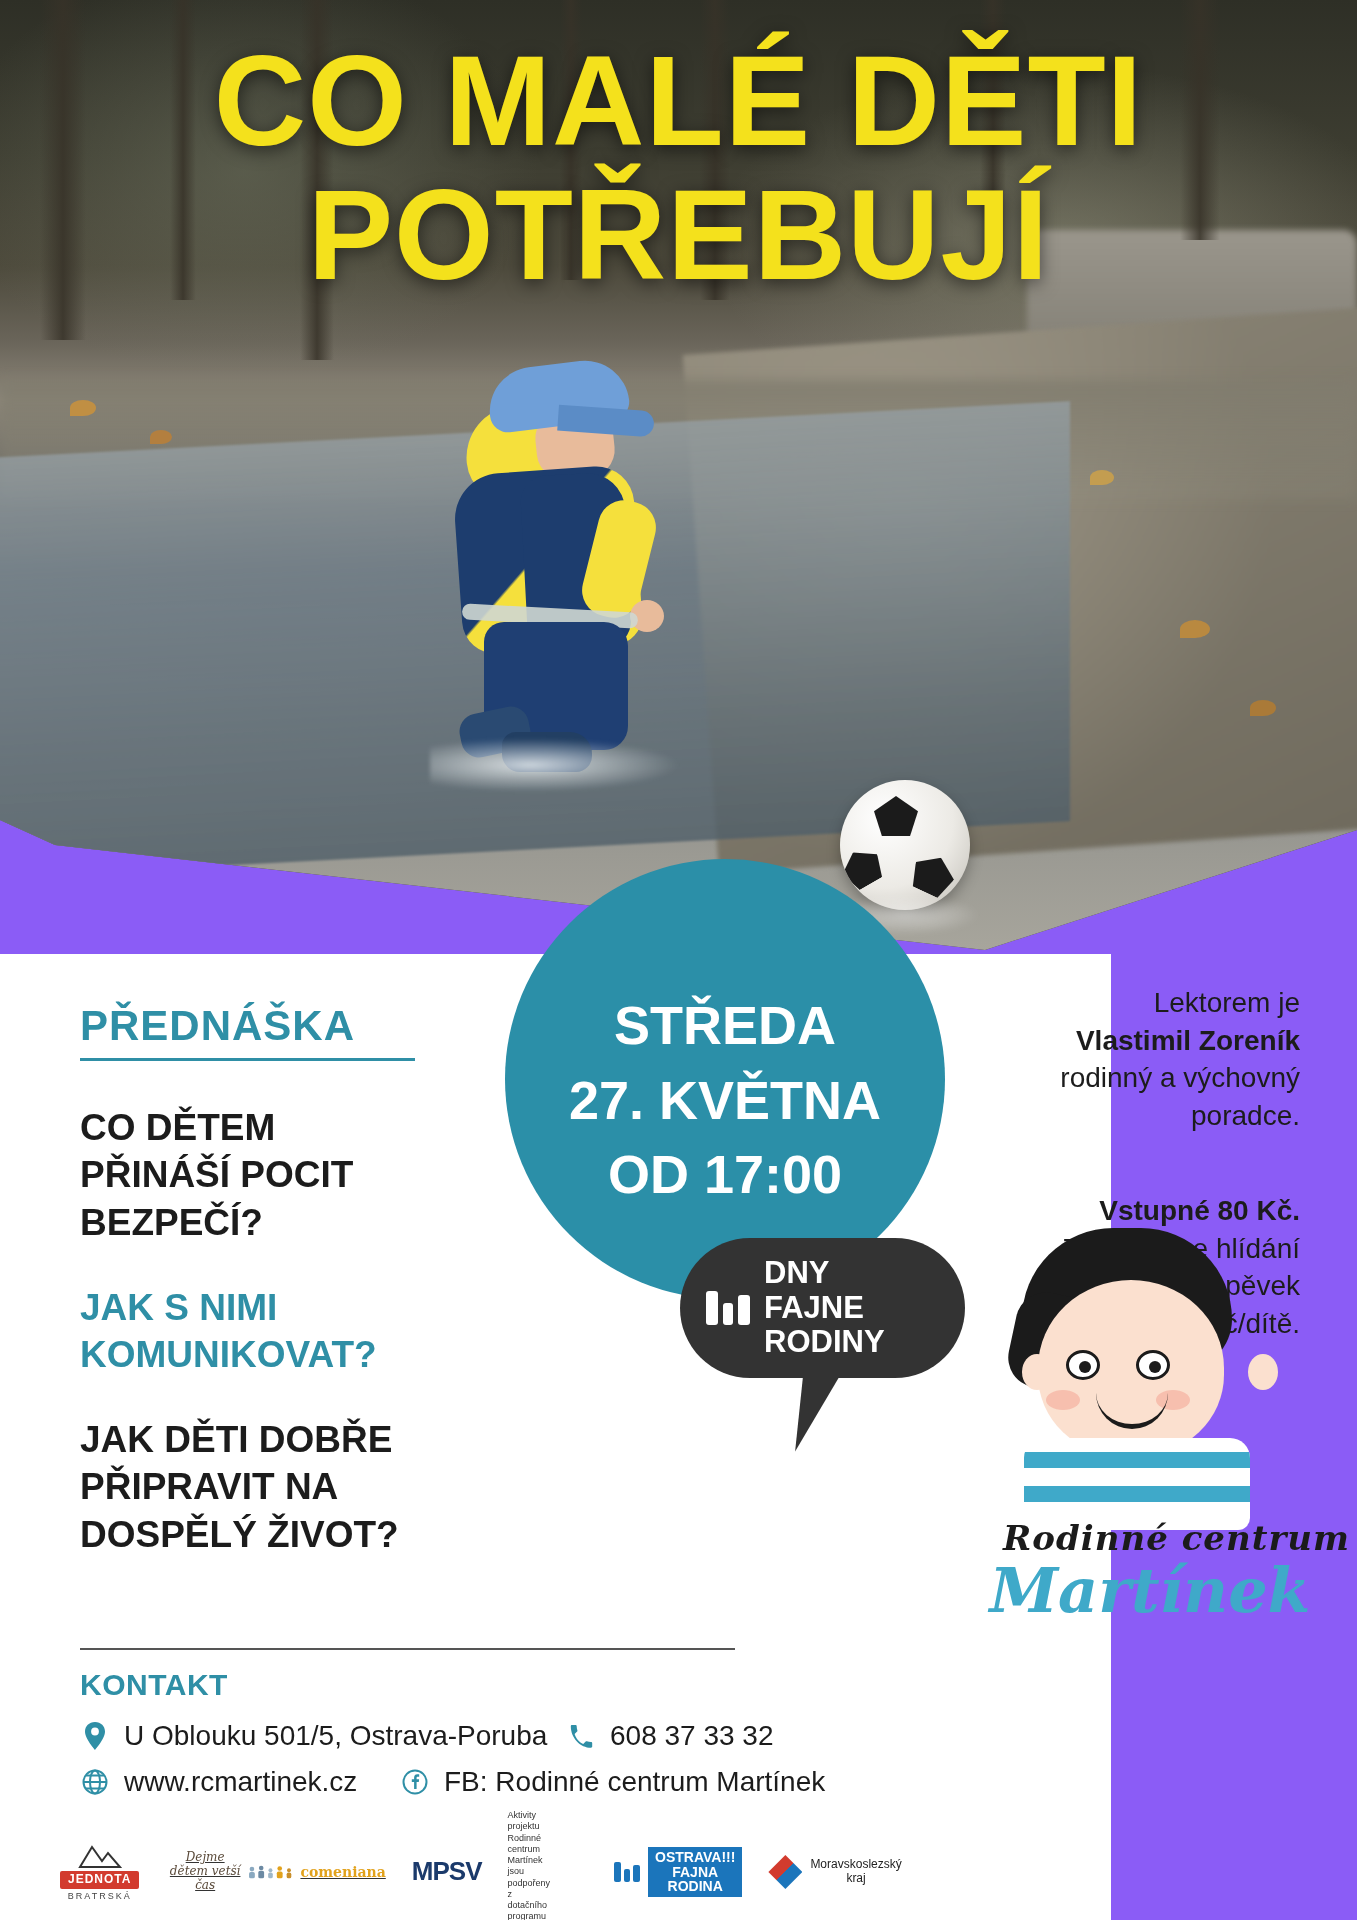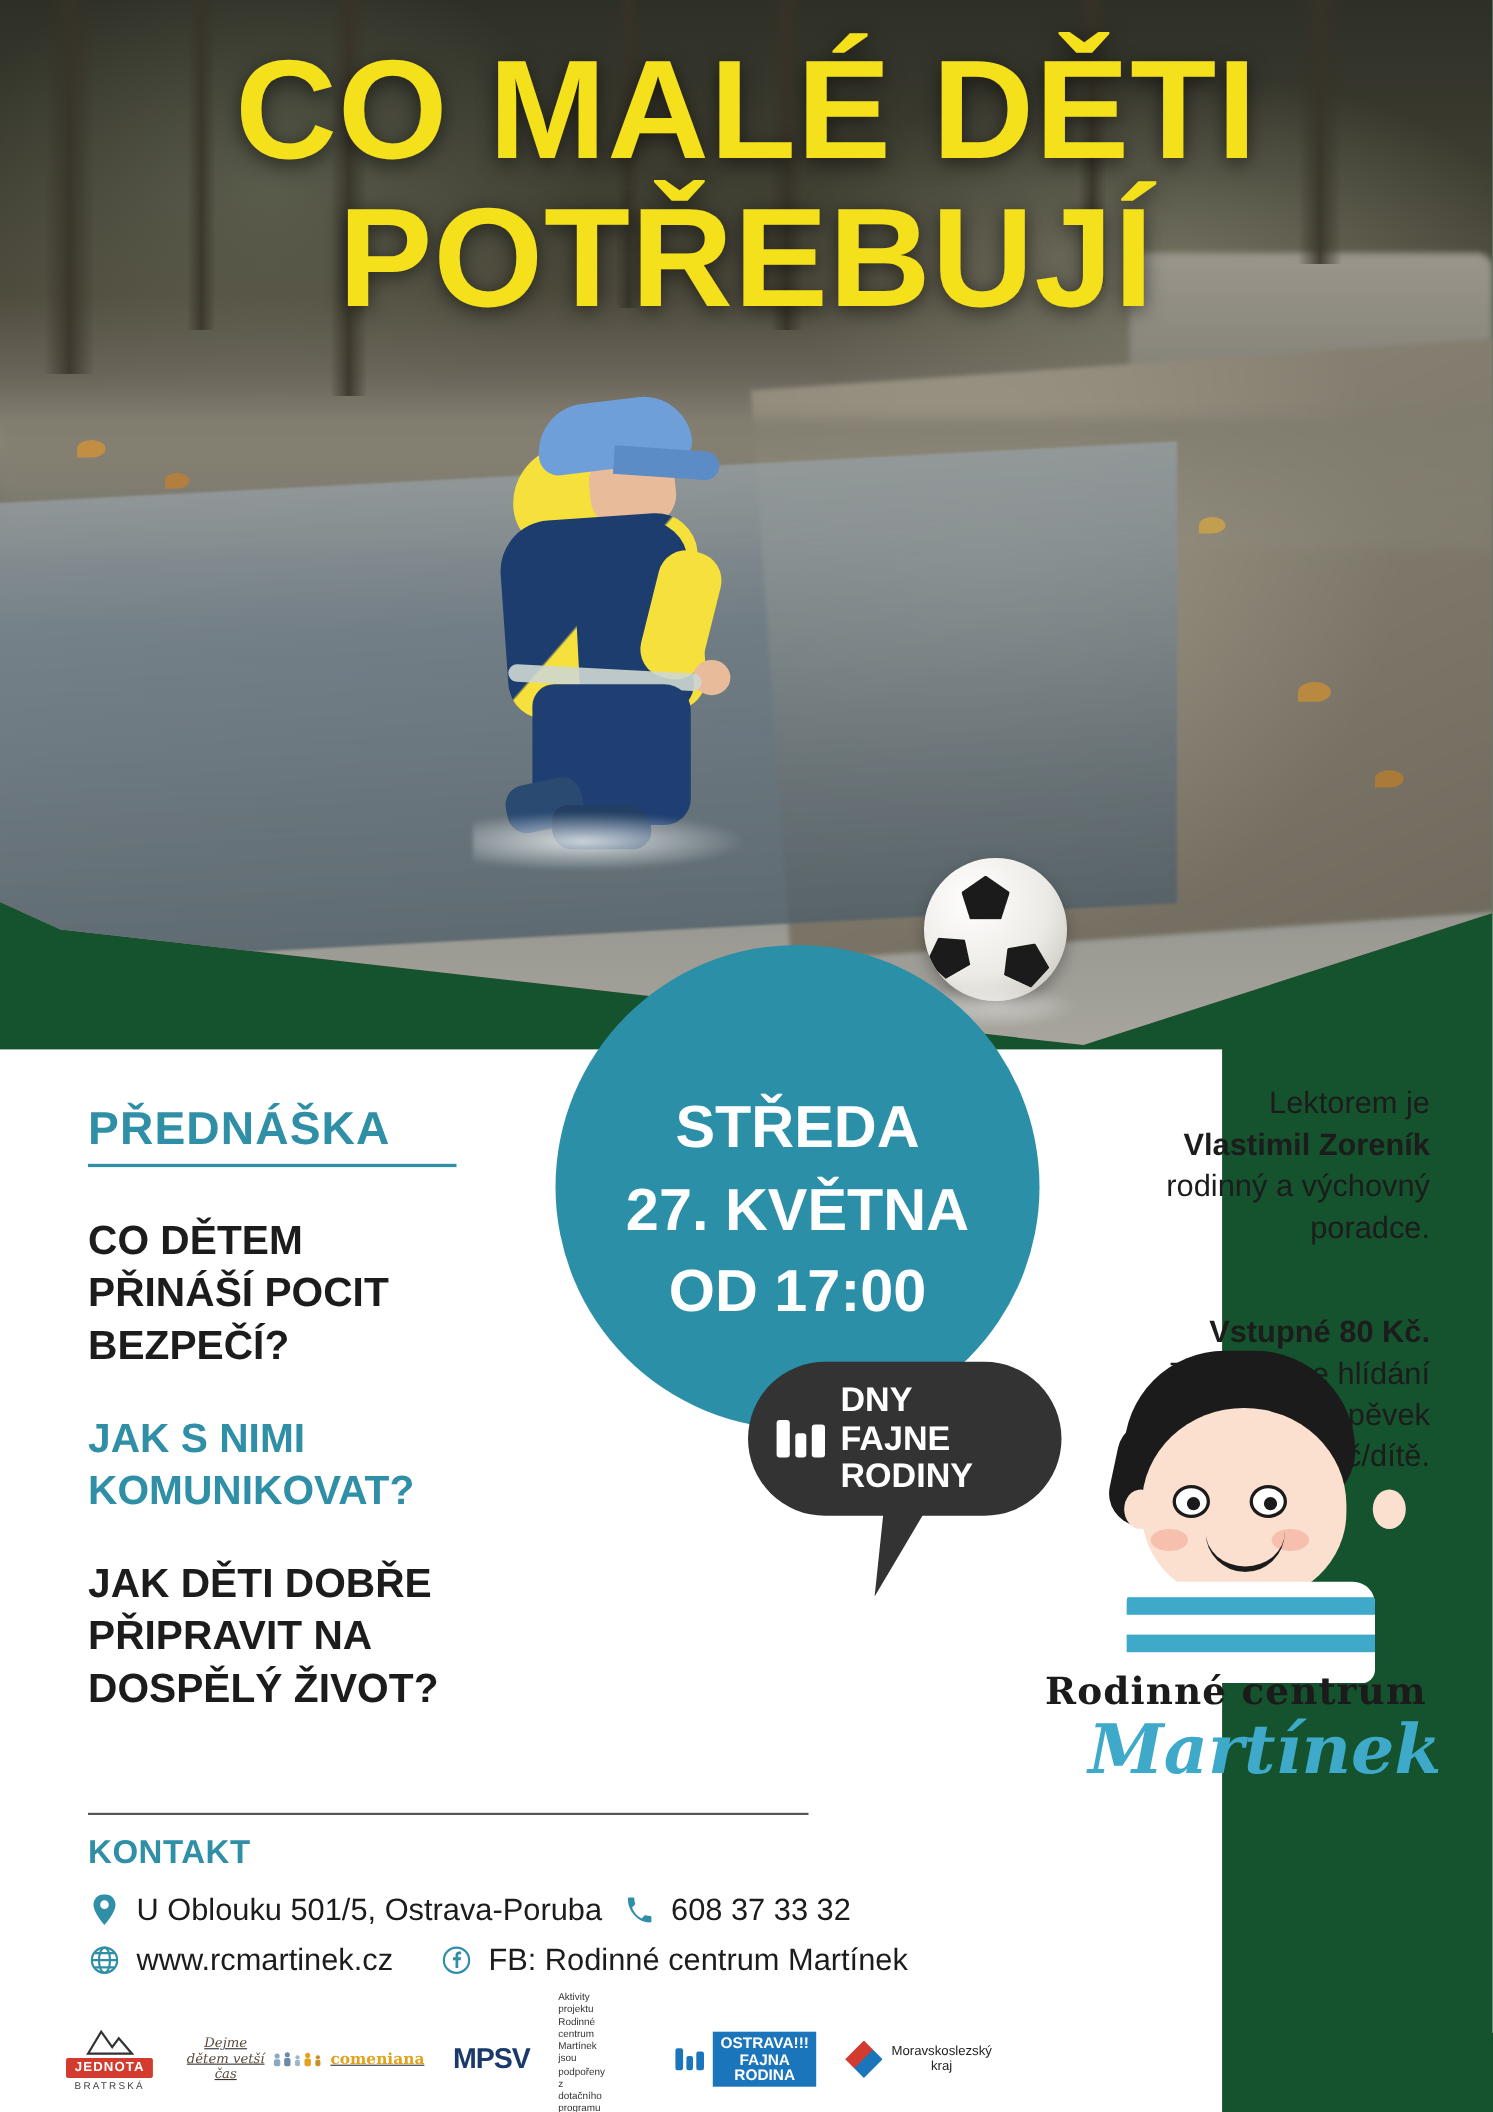--- a/index.html
+++ b/index.html
@@ -3,21 +3,21 @@
 <meta charset="utf-8">
 <style>
   html,body{margin:0;padding:0;}
   body{
     width:1357px;height:1920px;
     background:#ffffff;
     font-family:"Liberation Sans", sans-serif;
     overflow:hidden;
     position:relative;
   }
-  .poster{position:relative;width:1357px;height:1920px;overflow:hidden;background:#14532d;}
+  .poster{position:relative;width:1357px;height:1920px;overflow:hidden;background:#8b5cf6;}
 
   
   .photo{
     position:absolute;left:0;top:0;width:1357px;height:950px;
     overflow:hidden;
     
     clip-path:polygon(0 0,1357px 0,1357px 830px,985px 950px,55px 845px,0 820px);
     background:#3a3a32;
   }
   .photo-bg{
@@ -148,21 +148,21 @@
   .ear{position:absolute;top:132px;width:30px;height:36px;background:#fbe0cf;border-radius:50%;}
   .ear.l{left:62px;} .ear.r{right:62px;}
   .eye{position:absolute;top:128px;width:34px;height:30px;background:#fff;border:3px solid #1b1b1b;border-radius:50%;box-sizing:border-box;}
   .eye.l{left:106px;} .eye.r{left:176px;}
   .pupil{position:absolute;top:8px;left:10px;width:12px;height:12px;background:#1b1b1b;border-radius:50%;}
   .cheek{position:absolute;top:168px;width:34px;height:20px;background:#f6b9a8;border-radius:50%;opacity:.85;}
   .cheek.l{left:86px;} .cheek.r{left:196px;}
   .smile{position:absolute;left:138px;top:172px;width:72px;height:34px;border-bottom:5px solid #1b1b1b;border-radius:0 0 40px 40px;}
   .body-shirt{position:absolute;left:64px;top:216px;width:226px;height:92px;background:#fff;border:0;border-radius:20px 20px 12px 12px;overflow:hidden;}
   .band{position:absolute;left:0;width:226px;height:16px;background:#3fa9c9;}
-  .logo-title{position:absolute;left:-10px;top:296px;width:400px;text-align:left;font-family:"DejaVu Serif",serif;font-weight:bold;font-size:34px;color:#1b1b1b;letter-spacing:1px;}
+  .logo-title{position:absolute;left:-10px;top:296px;width:400px;text-align:right;font-family:"DejaVu Serif",serif;font-style:italic;font-weight:bold;font-size:34px;color:#1b1b1b;letter-spacing:1px;}
   .logo-sub{position:absolute;left:-10px;top:332px;width:400px;text-align:center;font-family:"DejaVu Serif",serif;font-style:italic;font-weight:bold;font-size:62px;color:#3fa9c9;}
 
   
   .sponsors{position:absolute;left:60px;top:878px;width:830px;height:80px;display:flex;align-items:center;gap:26px;}
   .sp{display:flex;align-items:center;justify-content:center;font-size:11px;color:#333;text-align:center;line-height:1.15;}
   .sp-jednota{flex-direction:column;gap:2px;}
   .jd-badge{background:#d23b2e;color:#fff;font-weight:bold;font-size:12px;padding:2px 8px;border-radius:2px;letter-spacing:1px;}
   .sp-com{flex-direction:row;text-decoration:underline;}
   .com-top{font-family:"DejaVu Serif",serif;font-style:italic;font-size:12px;color:#5a4a3a;}
   .com-name{color:#e2a21c;font-weight:bold;font-size:14px;font-family:"DejaVu Serif",serif;}

